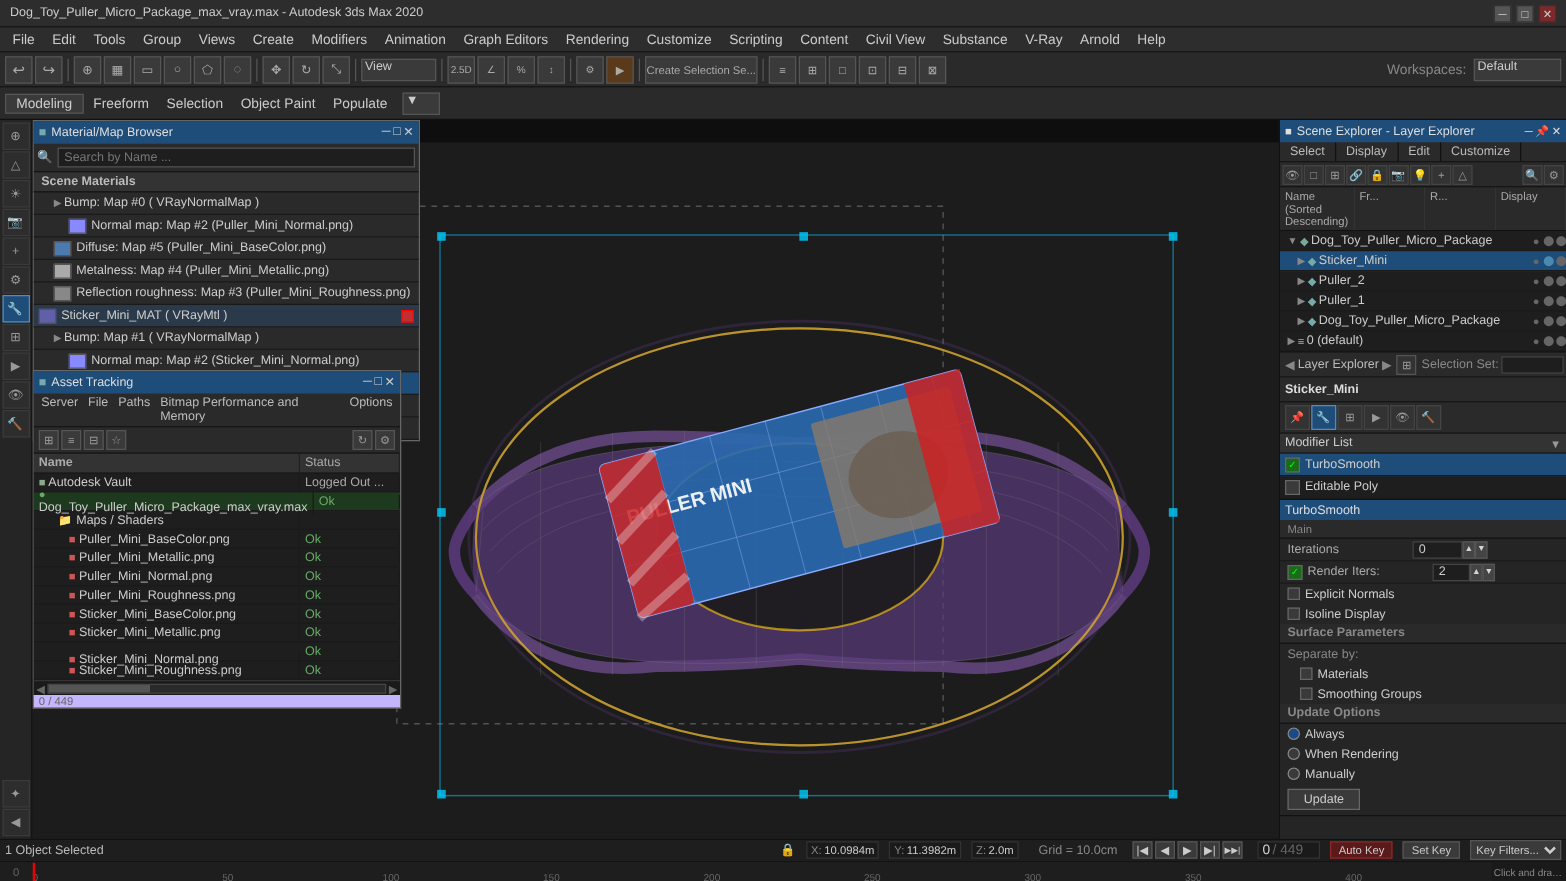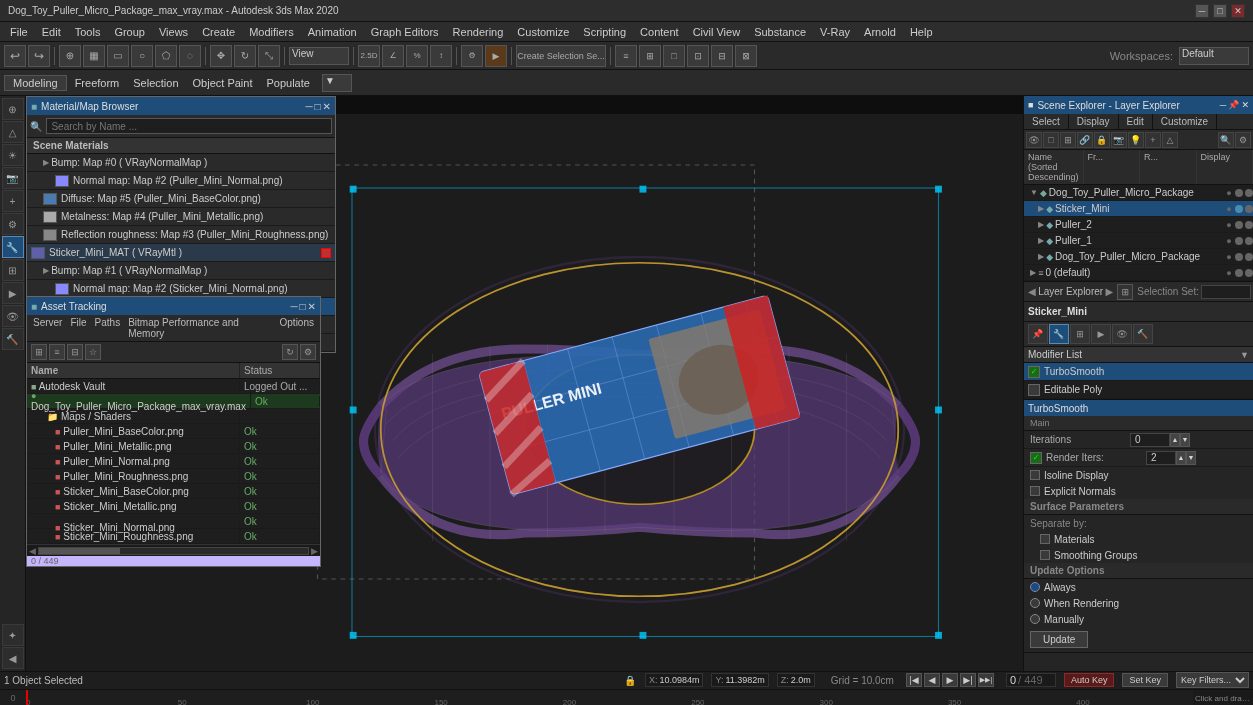--- a/index.html
+++ b/index.html
@@ -1129,26 +1129,26 @@
           <span class="prop-label">Render Iters:</span>
           <div class="prop-value" style="width:30px; flex:none;">
             <span>2</span>
           </div>
           <div style="width:10px; height:14px; background:#444; border:1px solid #555; display:flex; align-items:center; justify-content:center; font-size:7px; cursor:pointer;">▲</div>
           <div style="width:10px; height:14px; background:#444; border:1px solid #555; display:flex; align-items:center; justify-content:center; font-size:7px; cursor:pointer;">▼</div>
         </div>
 
         <div class="checkbox-row">
           <div class="cb-box" style="background:#3a3a3a; color:transparent;"></div>
-          <span class="cb-label">Isoline Display</span>
+          <span class="cb-label">Explicit Normals</span>
         </div>
 
         <div class="checkbox-row">
           <div class="cb-box" style="background:#3a3a3a; color:transparent;"></div>
-          <span class="cb-label">Explicit Normals</span>
+          <span class="cb-label">Isoline Display</span>
         </div>
 
         <div class="sub-section-title">Surface Parameters</div>
 
 
         <div class="checkbox-row">
           <span class="cb-label" style="color:#888;">Separate by:</span>
         </div>
 
         <div class="checkbox-row" style="padding-left:16px;">

